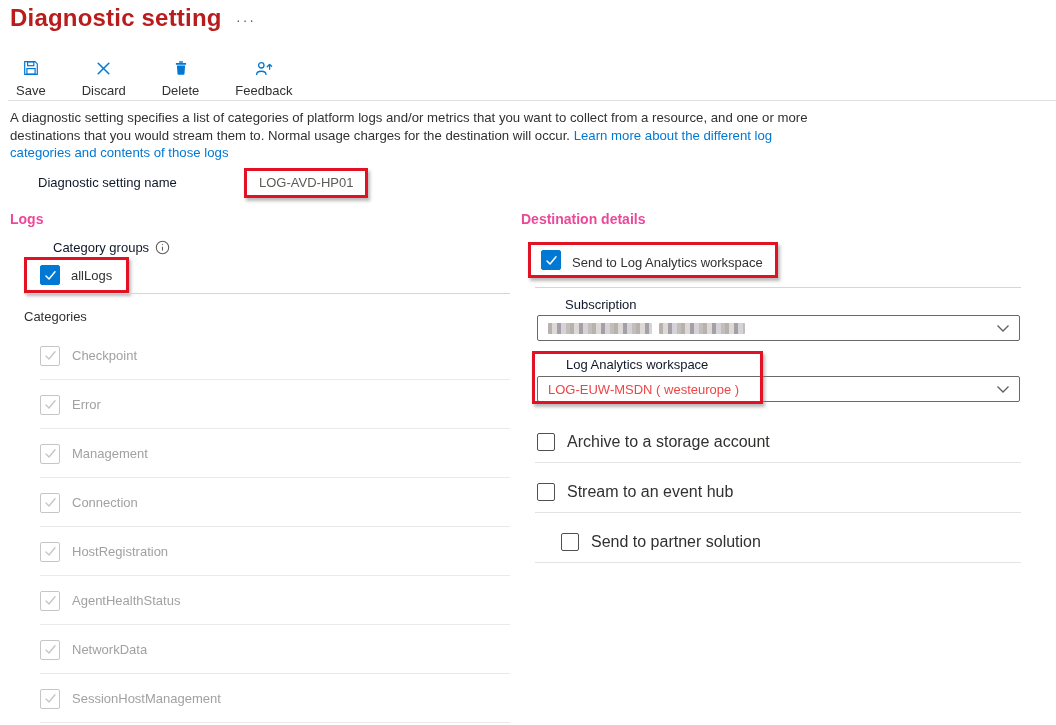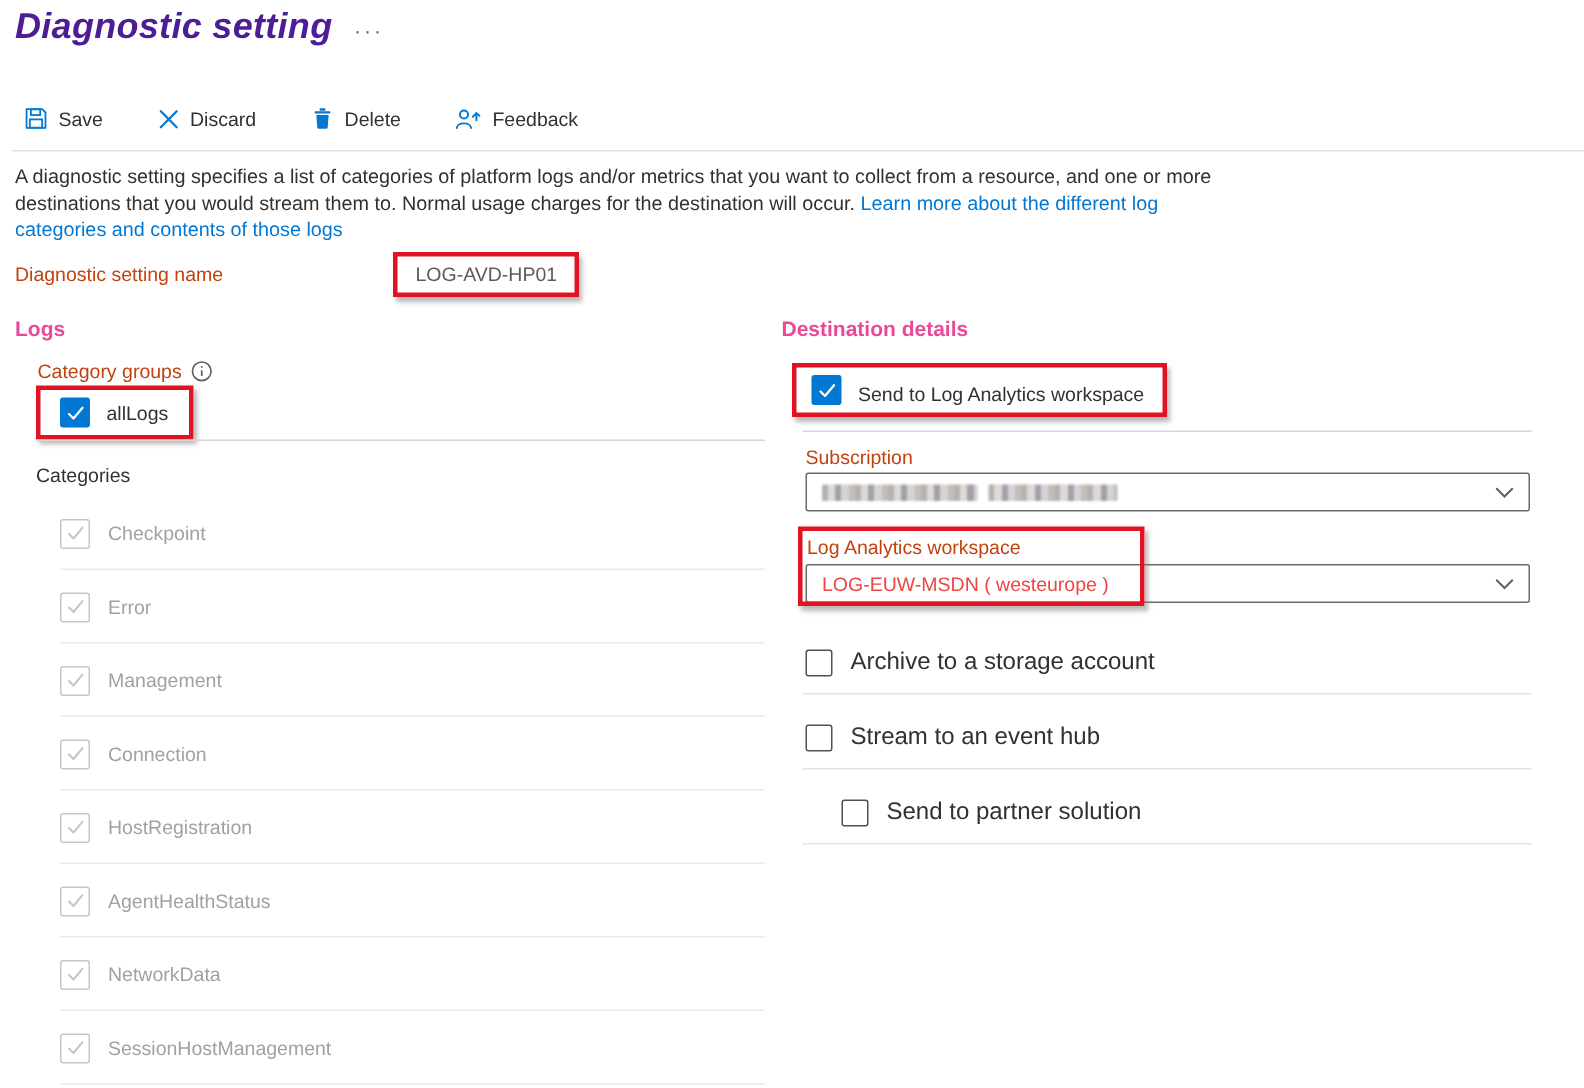--- a/index.html
+++ b/index.html
@@ -5,46 +5,46 @@
   * { box-sizing: border-box; }
   html,body { margin:0; padding:0; }
   body {
     width:1056px; height:725px; background:#ffffff;
     font-family:"Liberation Sans","DejaVu Sans",sans-serif;
     color:#323130; overflow:hidden; position:relative;
   }
   .app { position:absolute; inset:0; }
 
   
-  .page-title { position:absolute; left:10px; top:4px; font-size:24px; font-weight:700; color:#4c1d95; letter-spacing:.2px;font-style:italic; }
+  .page-title { position:absolute; left:10px; top:4px; font-size:24px; font-weight:700; color:#b91c1c; letter-spacing:.2px; }
   .more-btn { position:absolute; left:232px; top:10px; font-size:14px; color:#605e5c; letter-spacing:2px; background:none; border:none; cursor:pointer; padding:2px 4px; }
 
   
   .toolbar { position:absolute; left:12px; top:66px; display:flex; align-items:center; gap:28px; height:26px; }
-  .tb-item { display:flex; align-items:center; gap:7px; font-size:13px; color:#323130; background:none; border:none; cursor:pointer; padding:2px 4px; font-family:inherit; }
+  .tb-item { display:flex; align-items:center; gap:7px; font-size:13px; color:#323130; background:none; border:none; cursor:pointer; padding:2px 4px; font-family:inherit;flex-direction:column; }
   .tb-item svg { flex:none; }
   .toolbar-divider { position:absolute; left:8px; right:0; top:100px; height:1px; background:#e1dfdd; }
 
   
   .desc { position:absolute; left:10px; top:109px; width:812px; font-size:13.2px; line-height:17.5px; color:#323130; }
   .desc a { color:#0078d4; text-decoration:none; cursor:pointer; }
 
   
   .ann { border:3px solid #e11223; box-shadow:2px 3px 3px rgba(130,130,130,.55); background:transparent; }
 
   
   .name-label { position:absolute; left:10px; top:175px; font-size:13px; }
-  .name-value { position:absolute; left:262px; top:168px; padding:4px 12px 5px; font-size:13px; color:#5d5b58; background:#fff; }
+  .name-value { position:absolute; left:244px; top:168px; padding:4px 12px 5px; font-size:13px; color:#5d5b58; background:#fff; }
 
   
   .col-left  { position:absolute; left:10px;  top:205px; width:502px; }
   .col-right { position:absolute; left:521px; top:205px; width:510px; }
   .sec-h { position:absolute; left:0; top:6px; font-size:14px; font-weight:700; color:#ec4899; }
 
-  .field-label { font-size:13px; color:#c2410c; }
+  .field-label { font-size:13px; color:#0f172a;margin-left:28px; }
 
   
   .cb { width:20px; height:20px; border-radius:2px; display:inline-flex; align-items:center; justify-content:center; flex:none; cursor:pointer; }
   .cb-blue { background:#0078d4; border:1px solid #0078d4; }
   .cb-dis  { background:#fff; border:1px solid #c8c6c4; cursor:default; }
   .cb-un   { background:#fff; border:1px solid #52504e; width:18px; height:18px; }
   .cb svg  { display:block; }
 
   .cb-row { display:flex; align-items:center; gap:11px; font-size:13px; color:#323130; }
 

